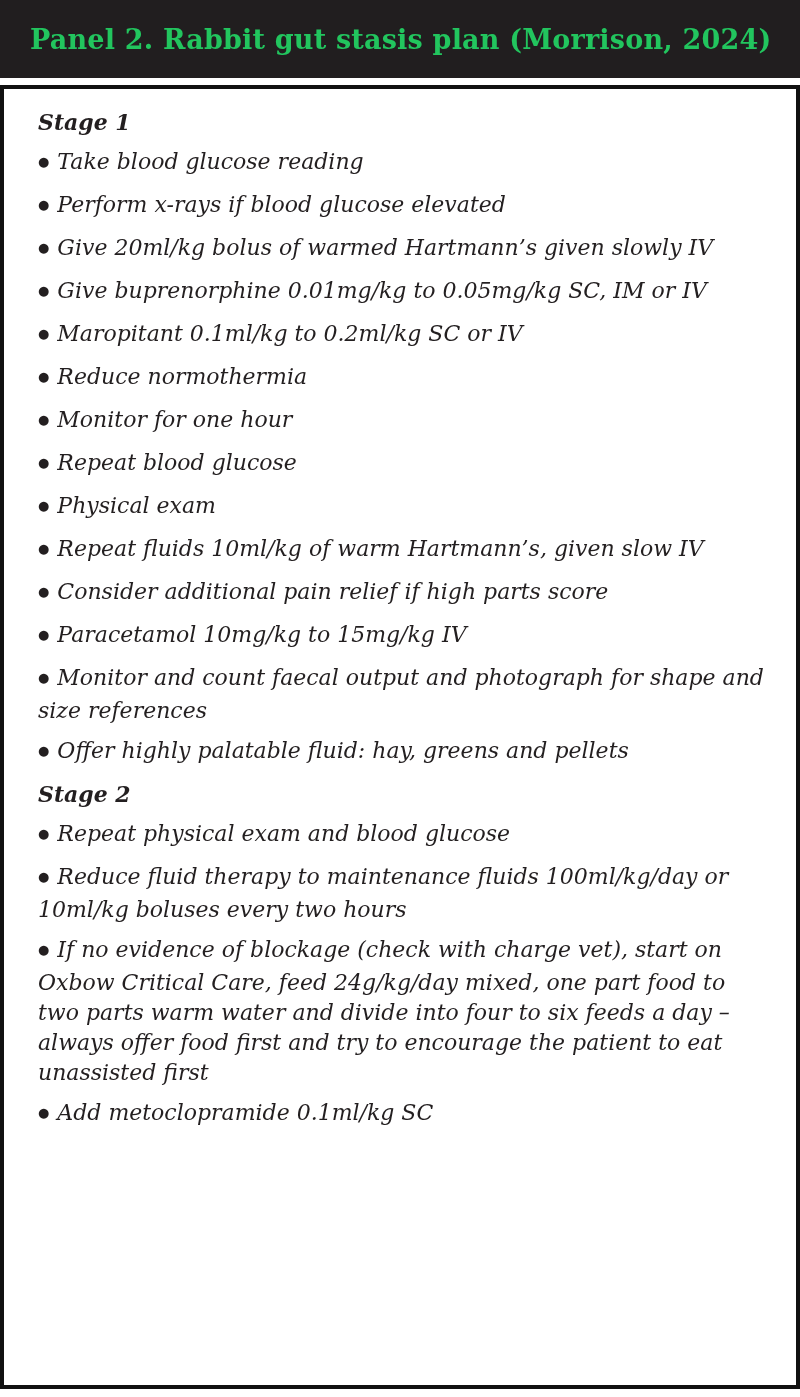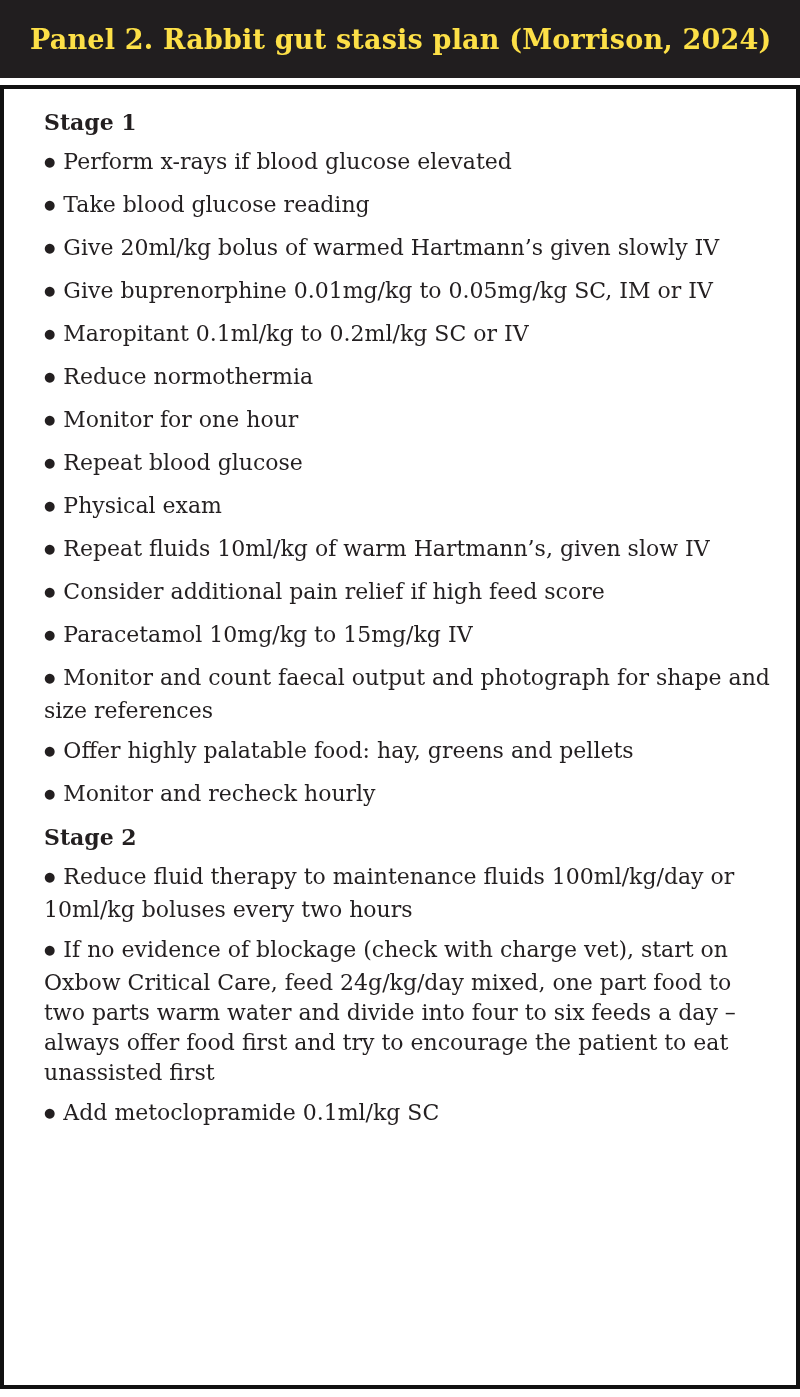--- a/index.html
+++ b/index.html
@@ -18,39 +18,40 @@
   .panel-header {
     background: #211e1f;
     height: 78px;
     display: flex;
     align-items: center;
     padding-left: 30px;
     box-sizing: border-box;
   }
   .panel-header h1 {
     margin: 0;
-    color: #fde047;
+    color: #22c55e;
     font-size: 27px;
     font-weight: bold;
     letter-spacing: 0.2px;
     font-family: "DejaVu Serif", "Liberation Serif", serif;
   }
   .content-box {
     margin-top: 7px;
     border: 4px solid #111111;
     box-sizing: border-box;
     min-height: 1304px;
     padding: 18px 24px 20px 28px;
     background: #ffffff;
   }
   .stage, .item {
-    margin: 0 0 10px 12px;
+    margin: 0 0 10px 6px;
     line-height: 30px;
     font-size: 22px;
     color: #231f20;
+    font-style: italic;
   }
   .stage {
     font-weight: bold;
   }
   .bullet {
     font-size: 13px;
     position: relative;
     top: -3px;
     margin-right: 8px;
     color: #231f20;
@@ -62,38 +63,38 @@
 <div class="page">
 
   <div class="panel-header">
     <h1>Panel 2. Rabbit gut stasis plan (Morrison, 2024)</h1>
   </div>
 
   <div class="content-box">
 
     <p class="stage">Stage 1</p>
 
+    <p class="item"><span class="bullet">●</span><span>Take blood glucose reading</span></p>
     <p class="item"><span class="bullet">●</span><span>Perform x-rays if blood glucose elevated</span></p>
-    <p class="item"><span class="bullet">●</span><span>Take blood glucose reading</span></p>
     <p class="item"><span class="bullet">●</span><span>Give 20ml/kg bolus of warmed Hartmann’s given slowly IV</span></p>
     <p class="item"><span class="bullet">●</span><span>Give buprenorphine 0.01mg/kg to 0.05mg/kg SC, IM or IV</span></p>
     <p class="item"><span class="bullet">●</span><span>Maropitant 0.1ml/kg to 0.2ml/kg SC or IV</span></p>
     <p class="item"><span class="bullet">●</span><span>Reduce normothermia</span></p>
     <p class="item"><span class="bullet">●</span><span>Monitor for one hour</span></p>
 
 
     <p class="item"><span class="bullet">●</span><span>Repeat blood glucose</span></p>
     <p class="item"><span class="bullet">●</span><span>Physical exam</span></p>
     <p class="item"><span class="bullet">●</span><span>Repeat fluids 10ml/kg of warm Hartmann’s, given slow IV</span></p>
-    <p class="item"><span class="bullet">●</span><span>Consider additional pain relief if high feed score</span></p>
+    <p class="item"><span class="bullet">●</span><span>Consider additional pain relief if high parts score</span></p>
     <p class="item"><span class="bullet">●</span><span>Paracetamol 10mg/kg to 15mg/kg IV</span></p>
     <p class="item"><span class="bullet">●</span><span>Monitor and count faecal output and photograph for shape and size references</span></p>
-    <p class="item"><span class="bullet">●</span><span>Offer highly palatable food: hay, greens and pellets</span></p>
-    <p class="item"><span class="bullet">●</span><span>Monitor and recheck hourly</span></p>
+    <p class="item"><span class="bullet">●</span><span>Offer highly palatable fluid: hay, greens and pellets</span></p>
 
     <p class="stage">Stage 2</p>
 
+    <p class="item"><span class="bullet">●</span><span>Repeat physical exam and blood glucose</span></p>
     <p class="item"><span class="bullet">●</span><span>Reduce fluid therapy to maintenance fluids 100ml/kg/day or 10ml/kg boluses every two hours</span></p>
     <p class="item"><span class="bullet">●</span><span>If no evidence of blockage (check with charge vet), start on Oxbow Critical Care, feed 24g/kg/day mixed, one part food to two parts warm water and divide into four to six feeds a day – always offer food first and try to encourage the patient to eat unassisted first</span></p>
     <p class="item"><span class="bullet">●</span><span>Add metoclopramide 0.1ml/kg SC</span></p>
 
   </div>
 </div>
 
 </body></html>

